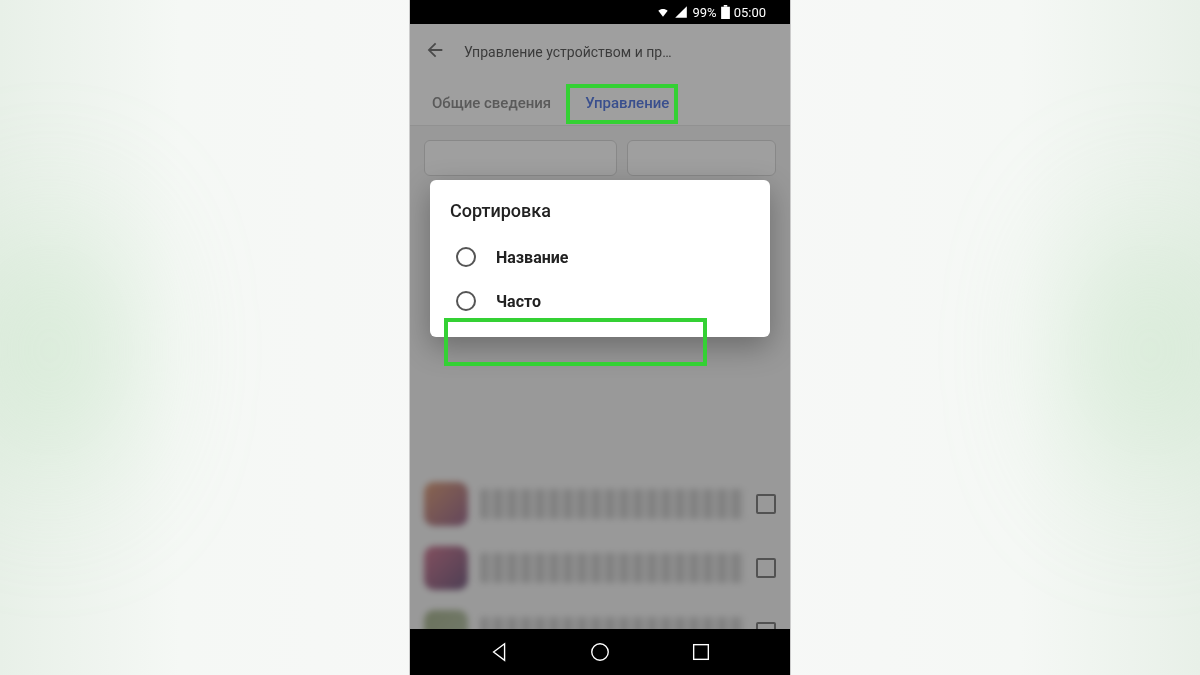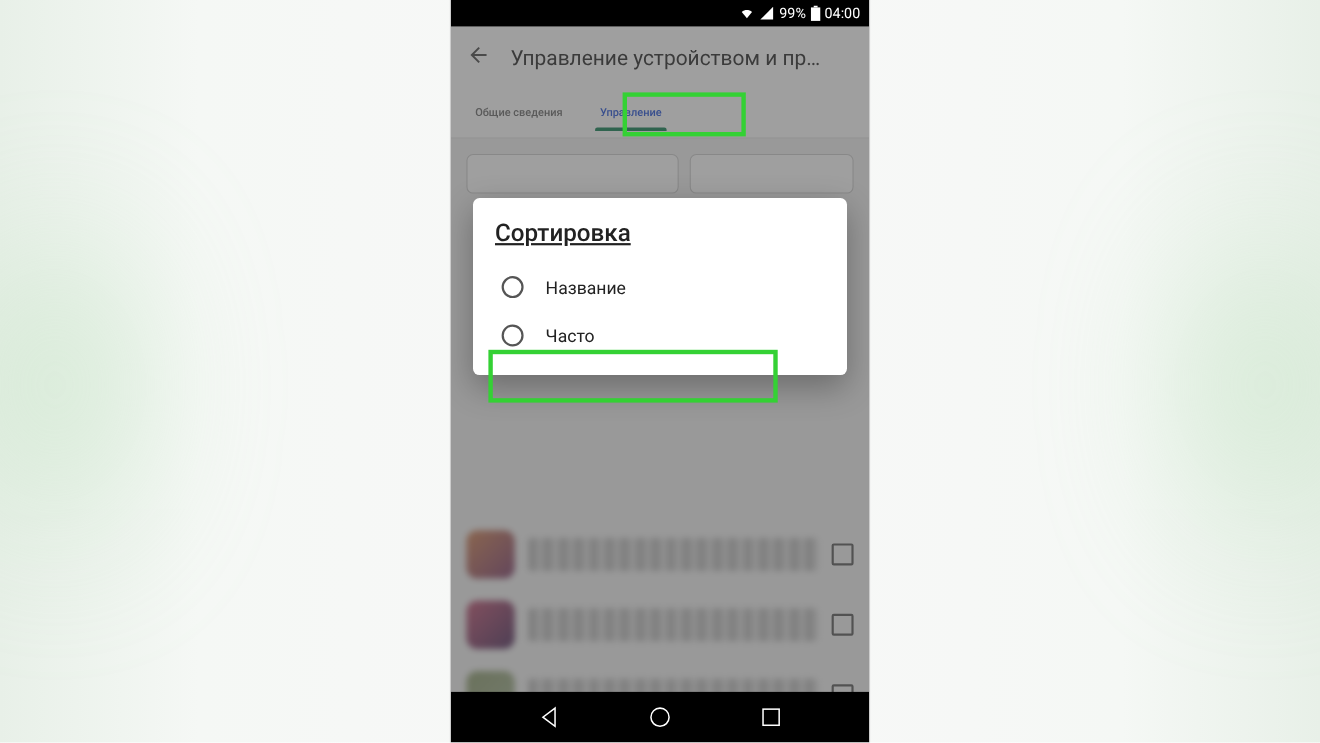--- a/index.html
+++ b/index.html
@@ -43,60 +43,60 @@
   }
 
   .status-bar {
     height: 24px;
     background: #000;
     color: #fff;
     display: flex;
     align-items: center;
     justify-content: flex-end;
     gap: 4px;
-    padding: 0 8px;
+    padding: 0 24px;
     font-size: 13px;
     position: relative;
     z-index: 10;
   }
   .status-bar svg { width: 14px; height: 14px; fill: #fff; }
   .status-bar .battery { width: 9px; height: 14px; }
 
   .app-bar {
     height: 56px;
     background: #fff;
     display: flex;
     align-items: center;
     padding: 0 14px;
     gap: 18px;
     position: relative;
     z-index: 1;
   }
   .app-bar .back-arrow svg { width: 22px; height: 22px; fill: #444; }
   .app-bar .title {
-    font-size: 19px;
+    font-size: 14px;
     color: #222;
     font-weight: 400;
     white-space: nowrap;
     overflow: hidden;
   }
 
   .tabs {
     height: 46px;
     background: #fff;
     display: flex;
     align-items: center;
     gap: 26px;
     padding: 0 18px;
     border-bottom: 1px solid #e0e0e0;
     position: relative;
     z-index: 1;
   }
   .tab {
-    font-size: 10px;
+    font-size: 15px;
     font-weight: 500;
     color: #666;
     padding: 10px 4px;
     position: relative;
   }
   .tab.active {
     color: #1d4ed8;
   }
   .tab.active::after {
     content: "";
@@ -181,33 +181,33 @@
     top: 180px;
     left: 20px;
     right: 20px;
     background: #fff;
     border-radius: 6px;
     box-shadow: 0 10px 30px rgba(0,0,0,0.3);
     padding: 20px 18px 14px 18px;
     z-index: 20;
   }
   .dialog-title {
-    font-size: 22px;
+    font-size: 18px;
     font-weight: 500;
     color: #222;
     margin-bottom: 14px;
     padding-left: 2px;
-    text-decoration: underline;
   }
   .radio-item {
     display: flex;
     align-items: center;
     gap: 20px;
     padding: 12px 8px;
     position: relative;
+    font-weight: bold;
   }
   .radio-circle {
     width: 20px;
     height: 20px;
     border: 2px solid #555;
     border-radius: 50%;
     display: flex;
     align-items: center;
     justify-content: center;
     flex-shrink: 0;
@@ -246,21 +246,21 @@
         <path d="M12 20l8-10c-4.5-4-11.5-4-16 0l8 10z"></path>
       </svg>
     <svg viewBox="0 0 24 24">
         <path d="M2 22L22 2v20H2z"></path>
       </svg>
     <span>99%</span>
     <svg class="battery" viewBox="0 0 10 16">
         <rect x="3" y="0" width="4" height="2"></rect>
         <rect x="0" y="2" width="10" height="14"></rect>
       </svg>
-    <span>04:00</span>
+    <span>05:00</span>
   </div>
 
   <div class="app-bar">
     <span class="back-arrow">
       <svg viewBox="0 0 24 24">
           <path d="M20 11H7.8l5.6-5.6L12 4l-8 8 8 8 1.4-1.4L7.8 13H20z"></path>
         </svg>
     </span>
     <span class="title">Управление устройством и пр…</span>
   </div>

